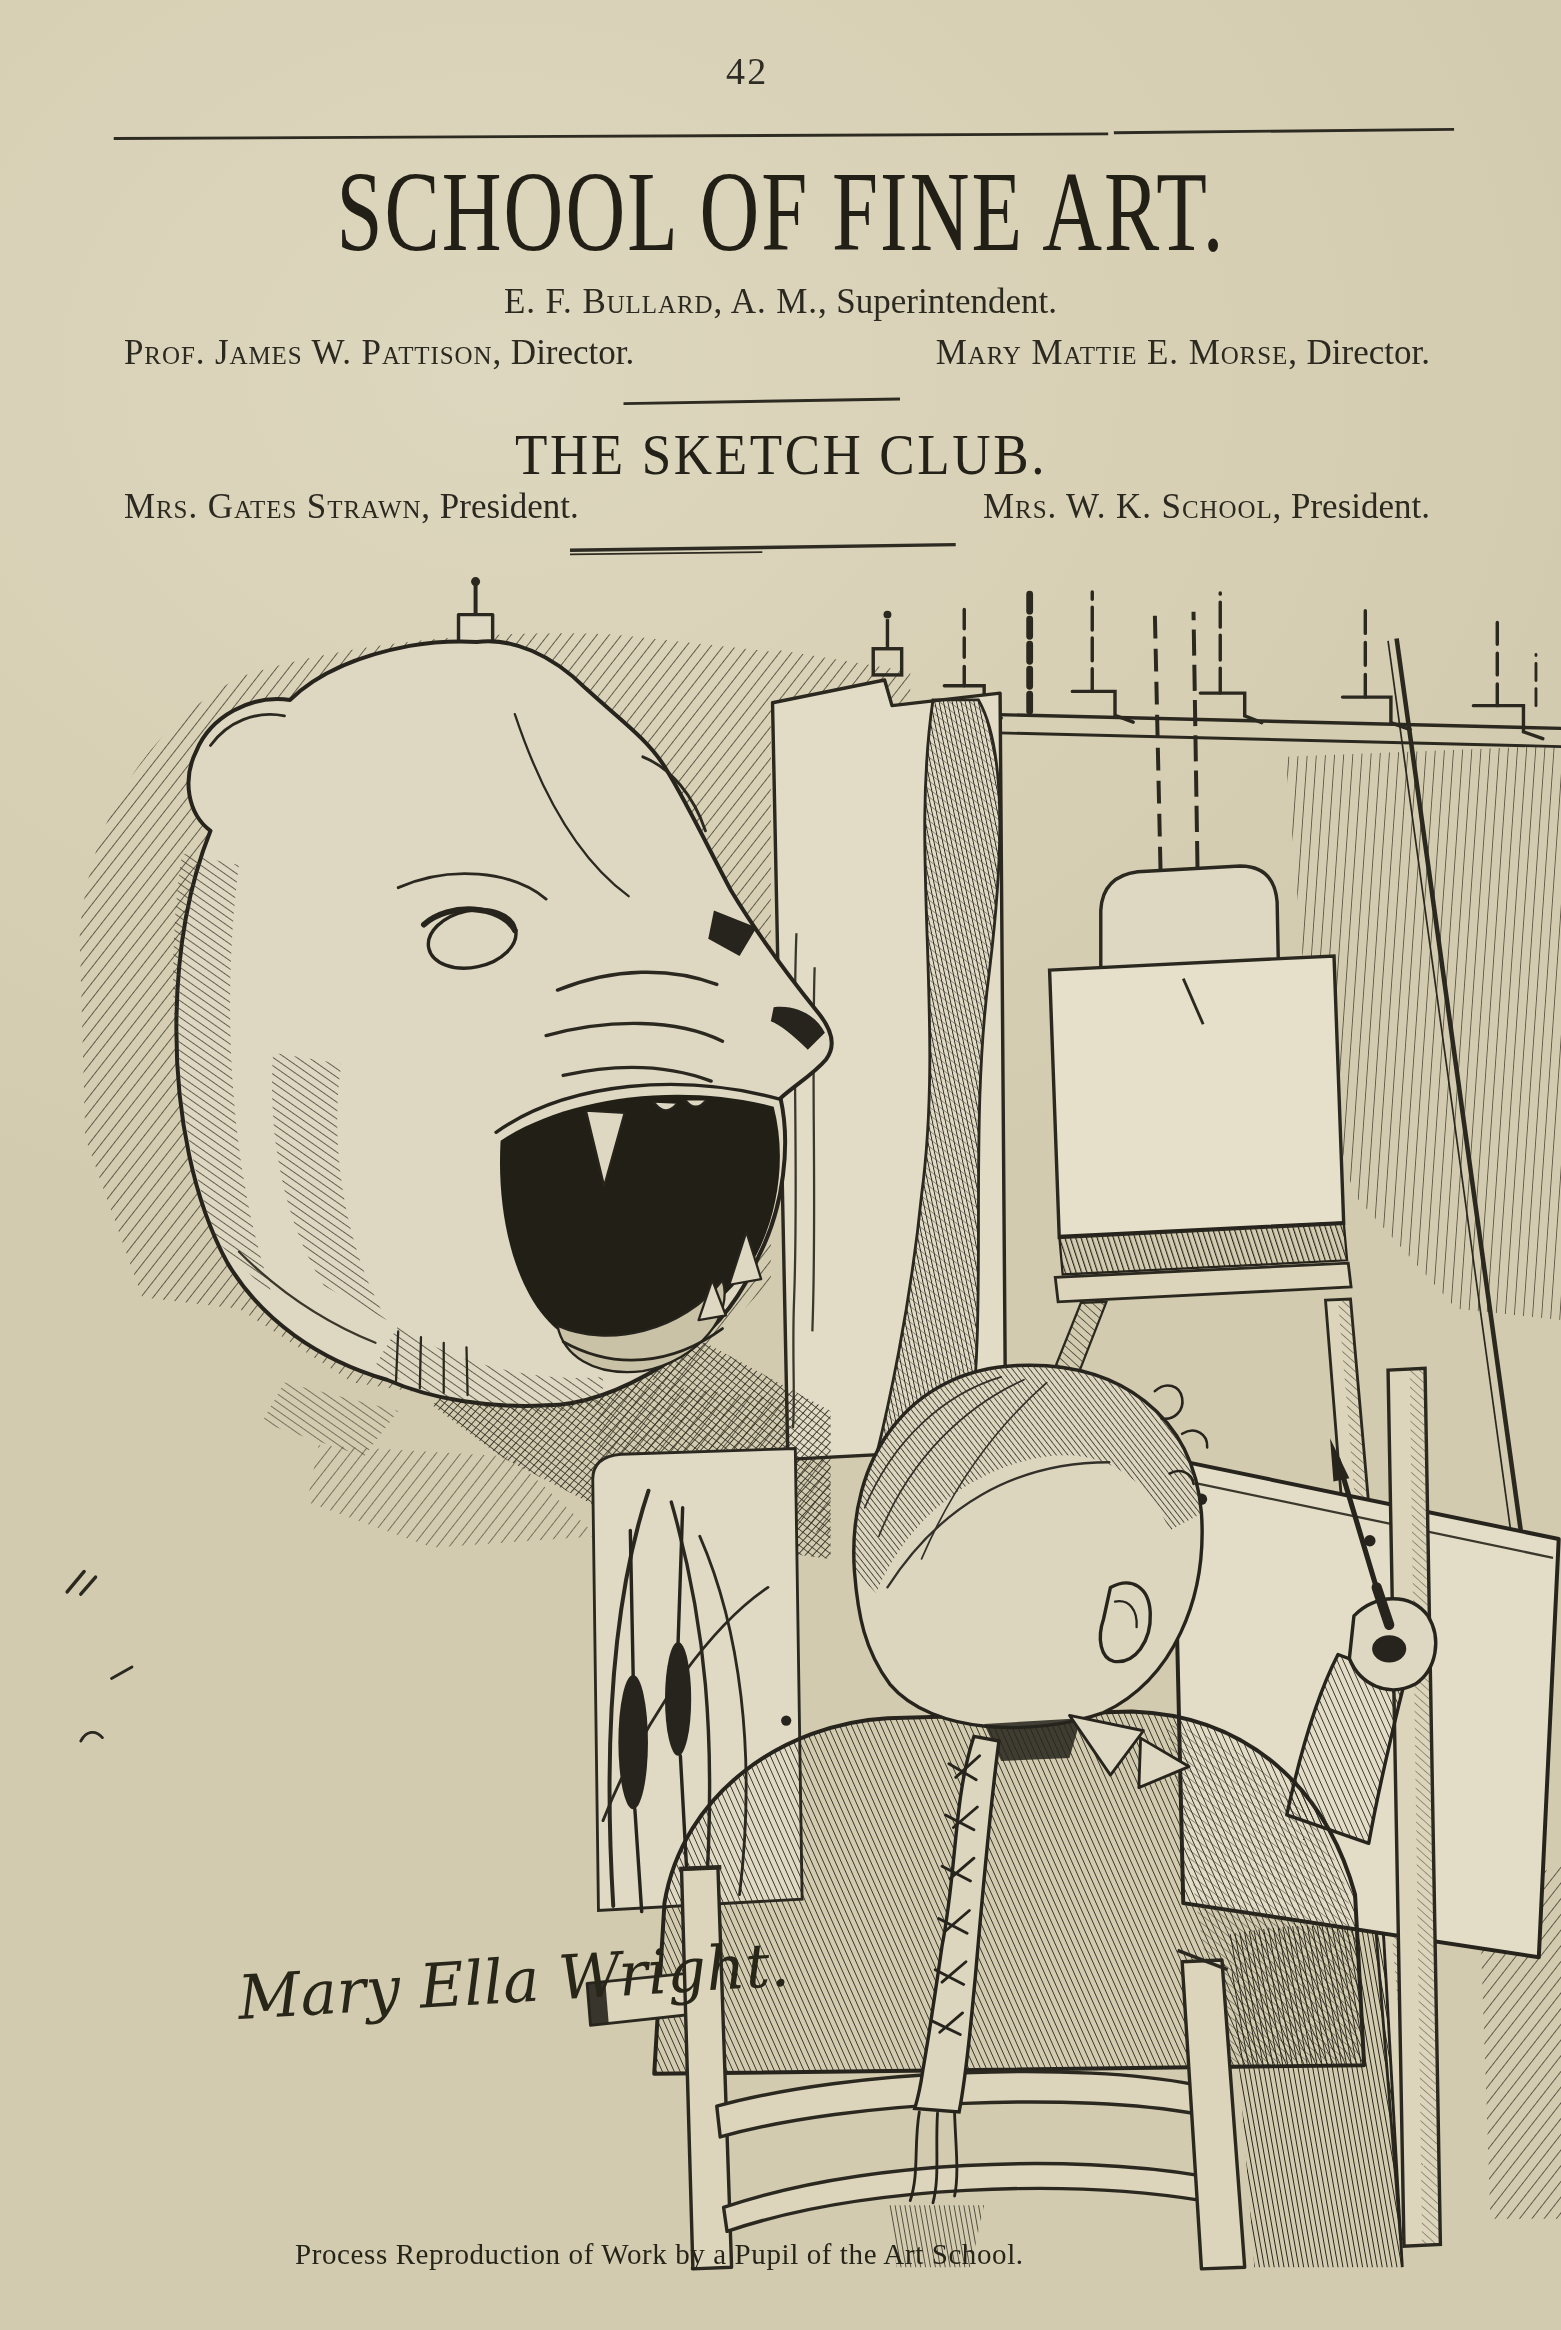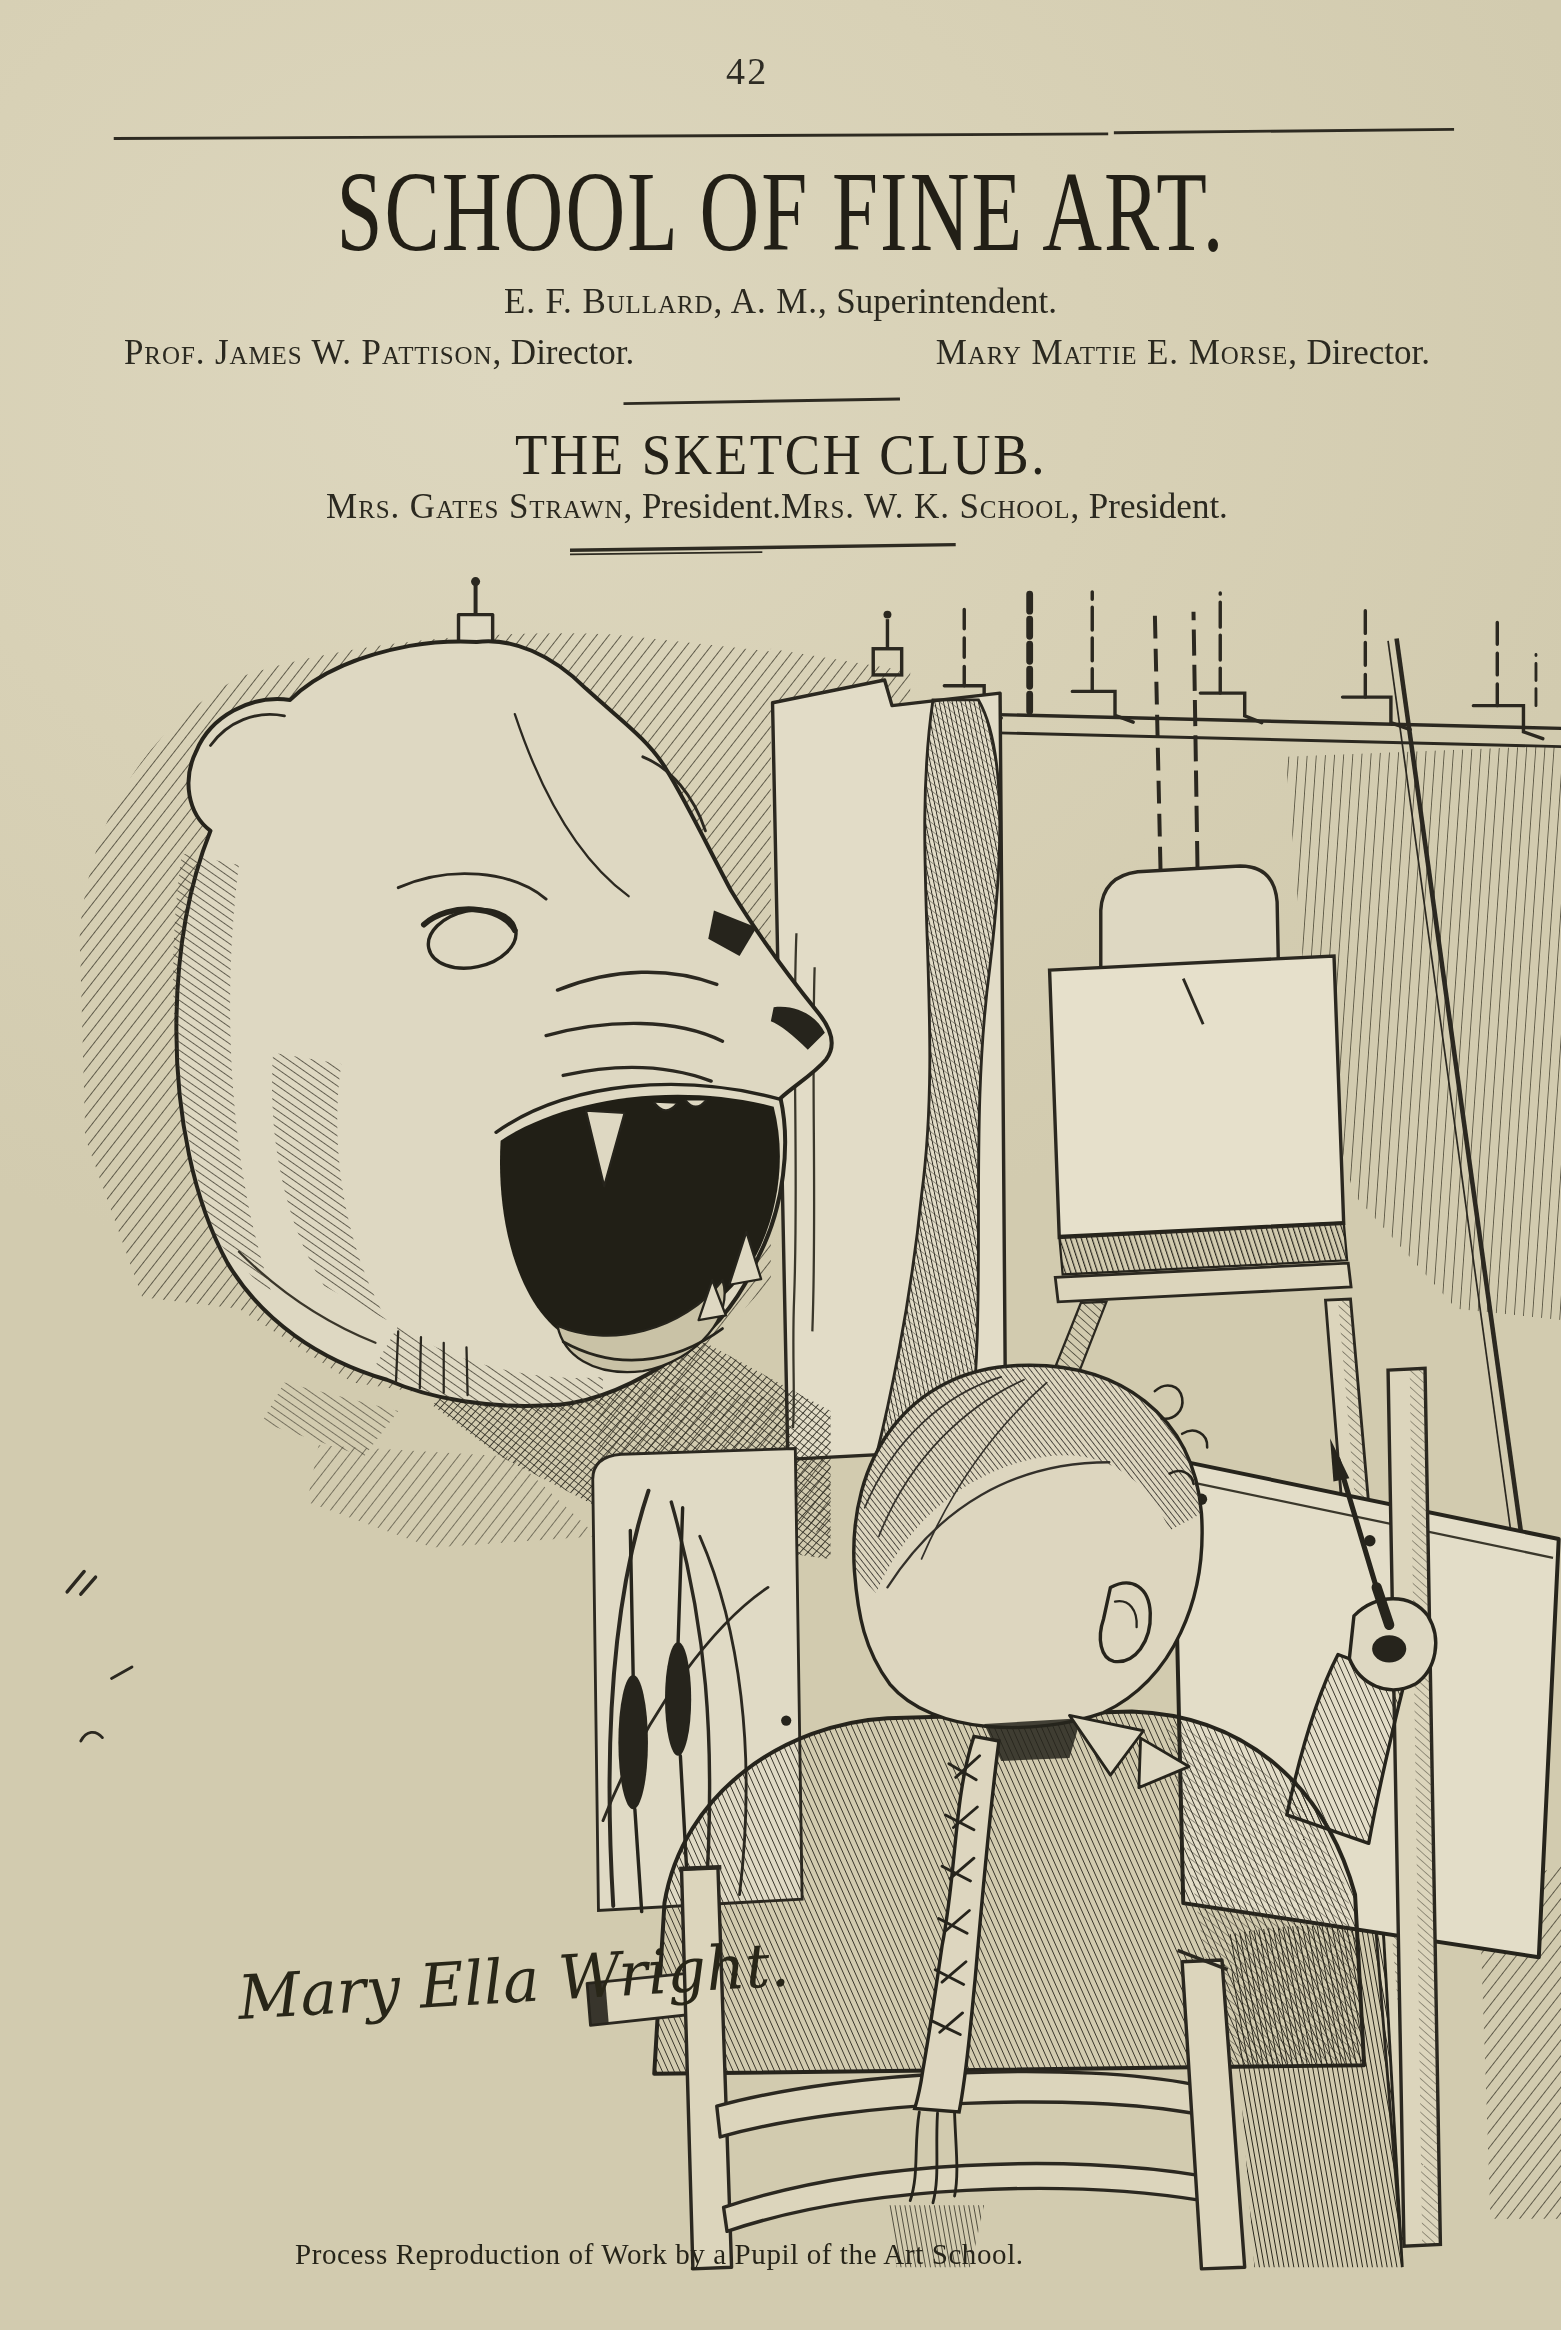--- a/index.html
+++ b/index.html
@@ -9,21 +9,21 @@
   .abs{position:absolute;}
   .illu{position:absolute;left:0;top:0;}
   .pagenum{top:49px;left:726px;font-size:38px;letter-spacing:2.3px;color:#2e2c24;}
   .title{top:146px;left:50%;transform:translateX(-50%) scaleX(0.72);transform-origin:center top;
          font-size:115px;letter-spacing:2.8px;white-space:nowrap;color:#221f16;font-weight:normal;margin:0;}
   .line{font-size:35px;white-space:nowrap;color:#2b2920;}
   .name{font-variant:small-caps;letter-spacing:0.9px;}
   .role{}
   .center-line{left:50%;transform:translateX(-50%);}
   .spread{left:124px;right:131px;display:flex;justify-content:space-between;}
-  .l1{top:282px;} .l2{top:333px;align-items:flex-end;} .l3{top:487px;justify-content:center;}
+  .l1{top:282px;} .l2{top:333px;align-items:flex-end;} .l3{top:487px;}
   .club-title{top:422px;left:50%;transform:translateX(-50%) scaleX(0.93);transform-origin:center top;
               font-size:57px;letter-spacing:2.8px;margin:0;font-weight:normal;color:#242118;white-space:nowrap;}
   .signature{top:1962px;left:238px;font-family:"DejaVu Serif",serif;font-style:italic;font-size:61px;
              transform:rotate(-3.5deg);transform-origin:left center;color:#282618;white-space:nowrap;}
   .caption{top:2238px;left:295px;font-size:29px;font-weight:normal;letter-spacing:0.6px;color:#262419;white-space:nowrap;}
 </style>
 </head>
 <body>
 
 <div class="page">

